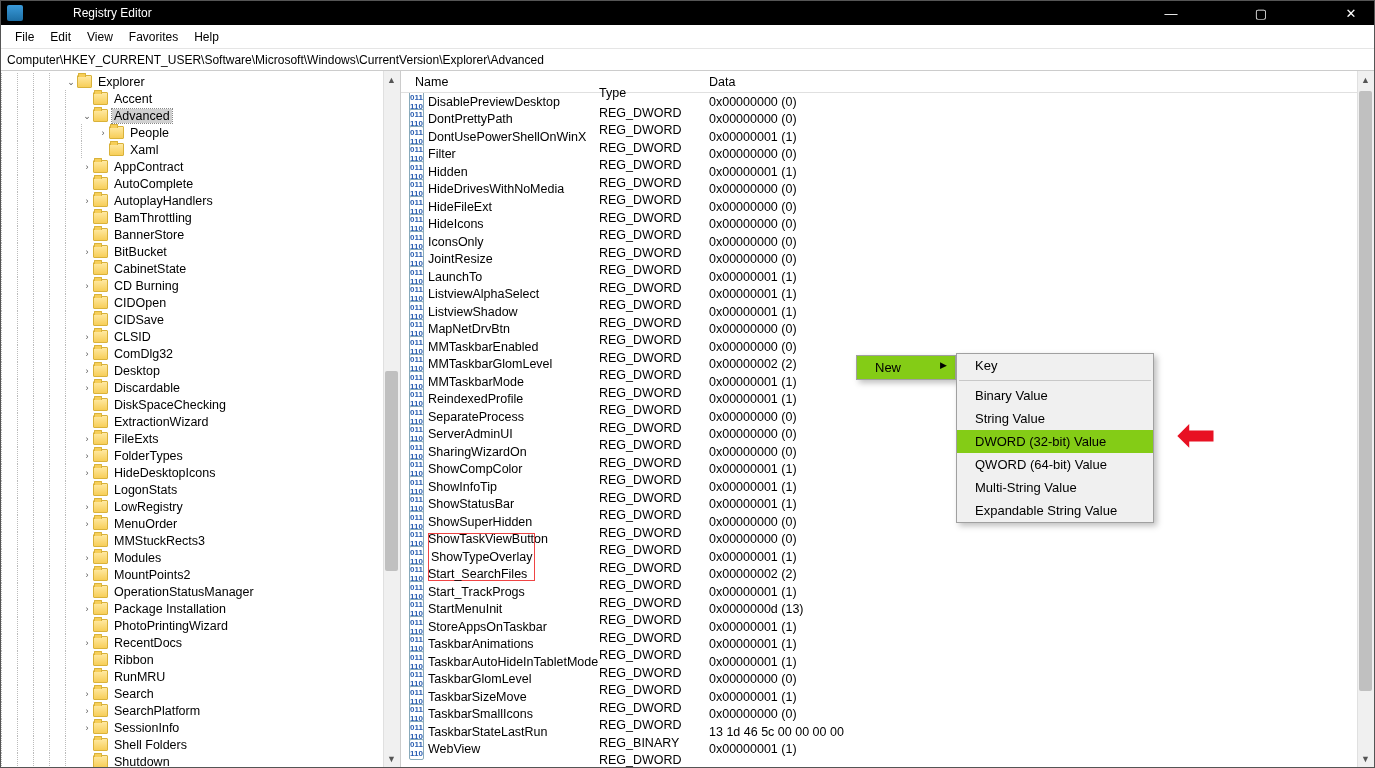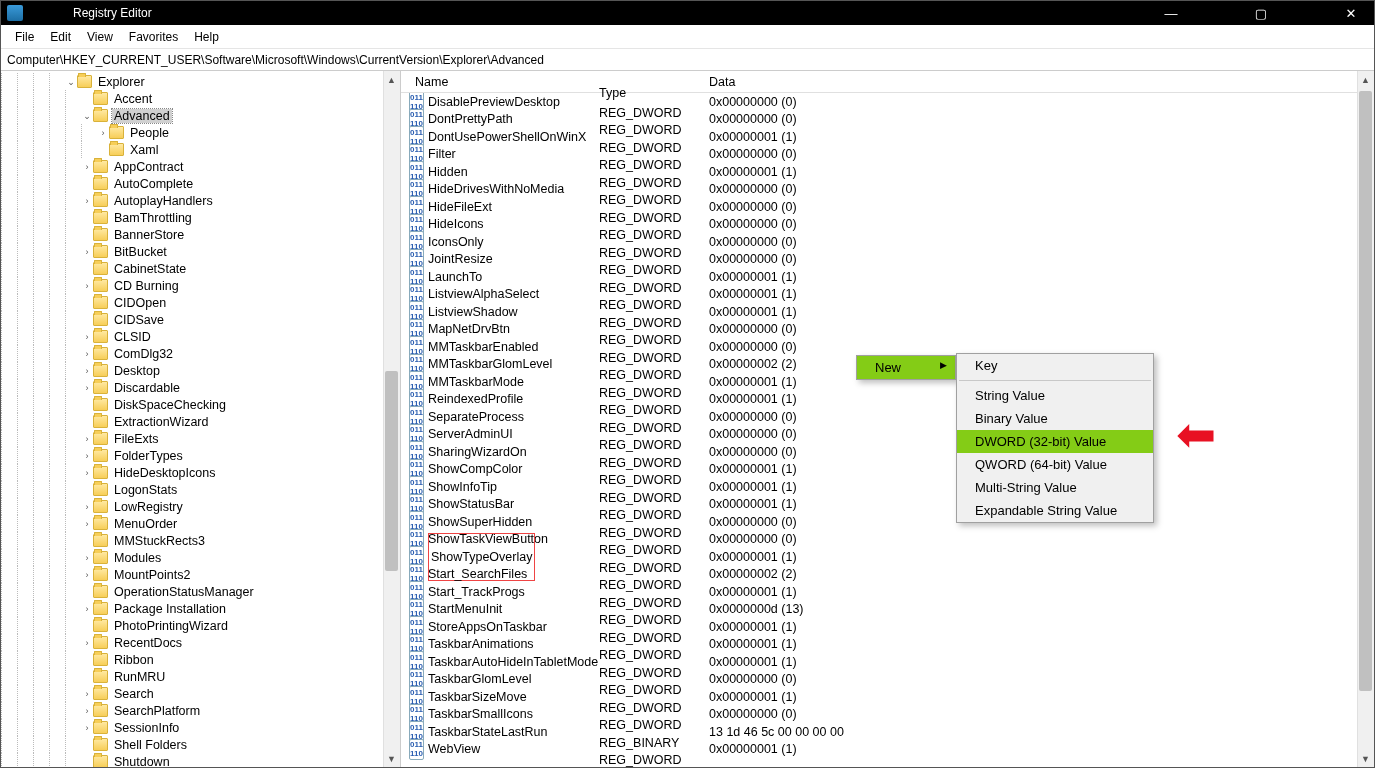--- a/index.html
+++ b/index.html
@@ -816,22 +816,22 @@
         <div class="list-thumb" style="top:20px;height:600px"></div>
         <div class="tree-arrow-btn" style="bottom:0">▼</div>
       </div>
 
       <div class="context-menu" style="left:455px; top:284px; width:100px;">
         <div class="ctx-item highlight has-sub">New</div>
       </div>
       <div class="context-menu" style="left:555px; top:282px; width:198px;" id="ctx-sub">
           <div class="ctx-item ">Key</div>
           <div class="ctx-sep"></div>
+          <div class="ctx-item ">Binary Value</div>
           <div class="ctx-item ">String Value</div>
-          <div class="ctx-item ">Binary Value</div>
           <div class="ctx-item highlight">DWORD (32-bit) Value</div>
           <div class="ctx-item ">QWORD (64-bit) Value</div>
           <div class="ctx-item ">Multi-String Value</div>
           <div class="ctx-item ">Expandable String Value</div>
         </div>
 
       <div class="arrow-annot" style="left:775px; top:335px;">➡</div>
     </div>
   </div>
 </div>

